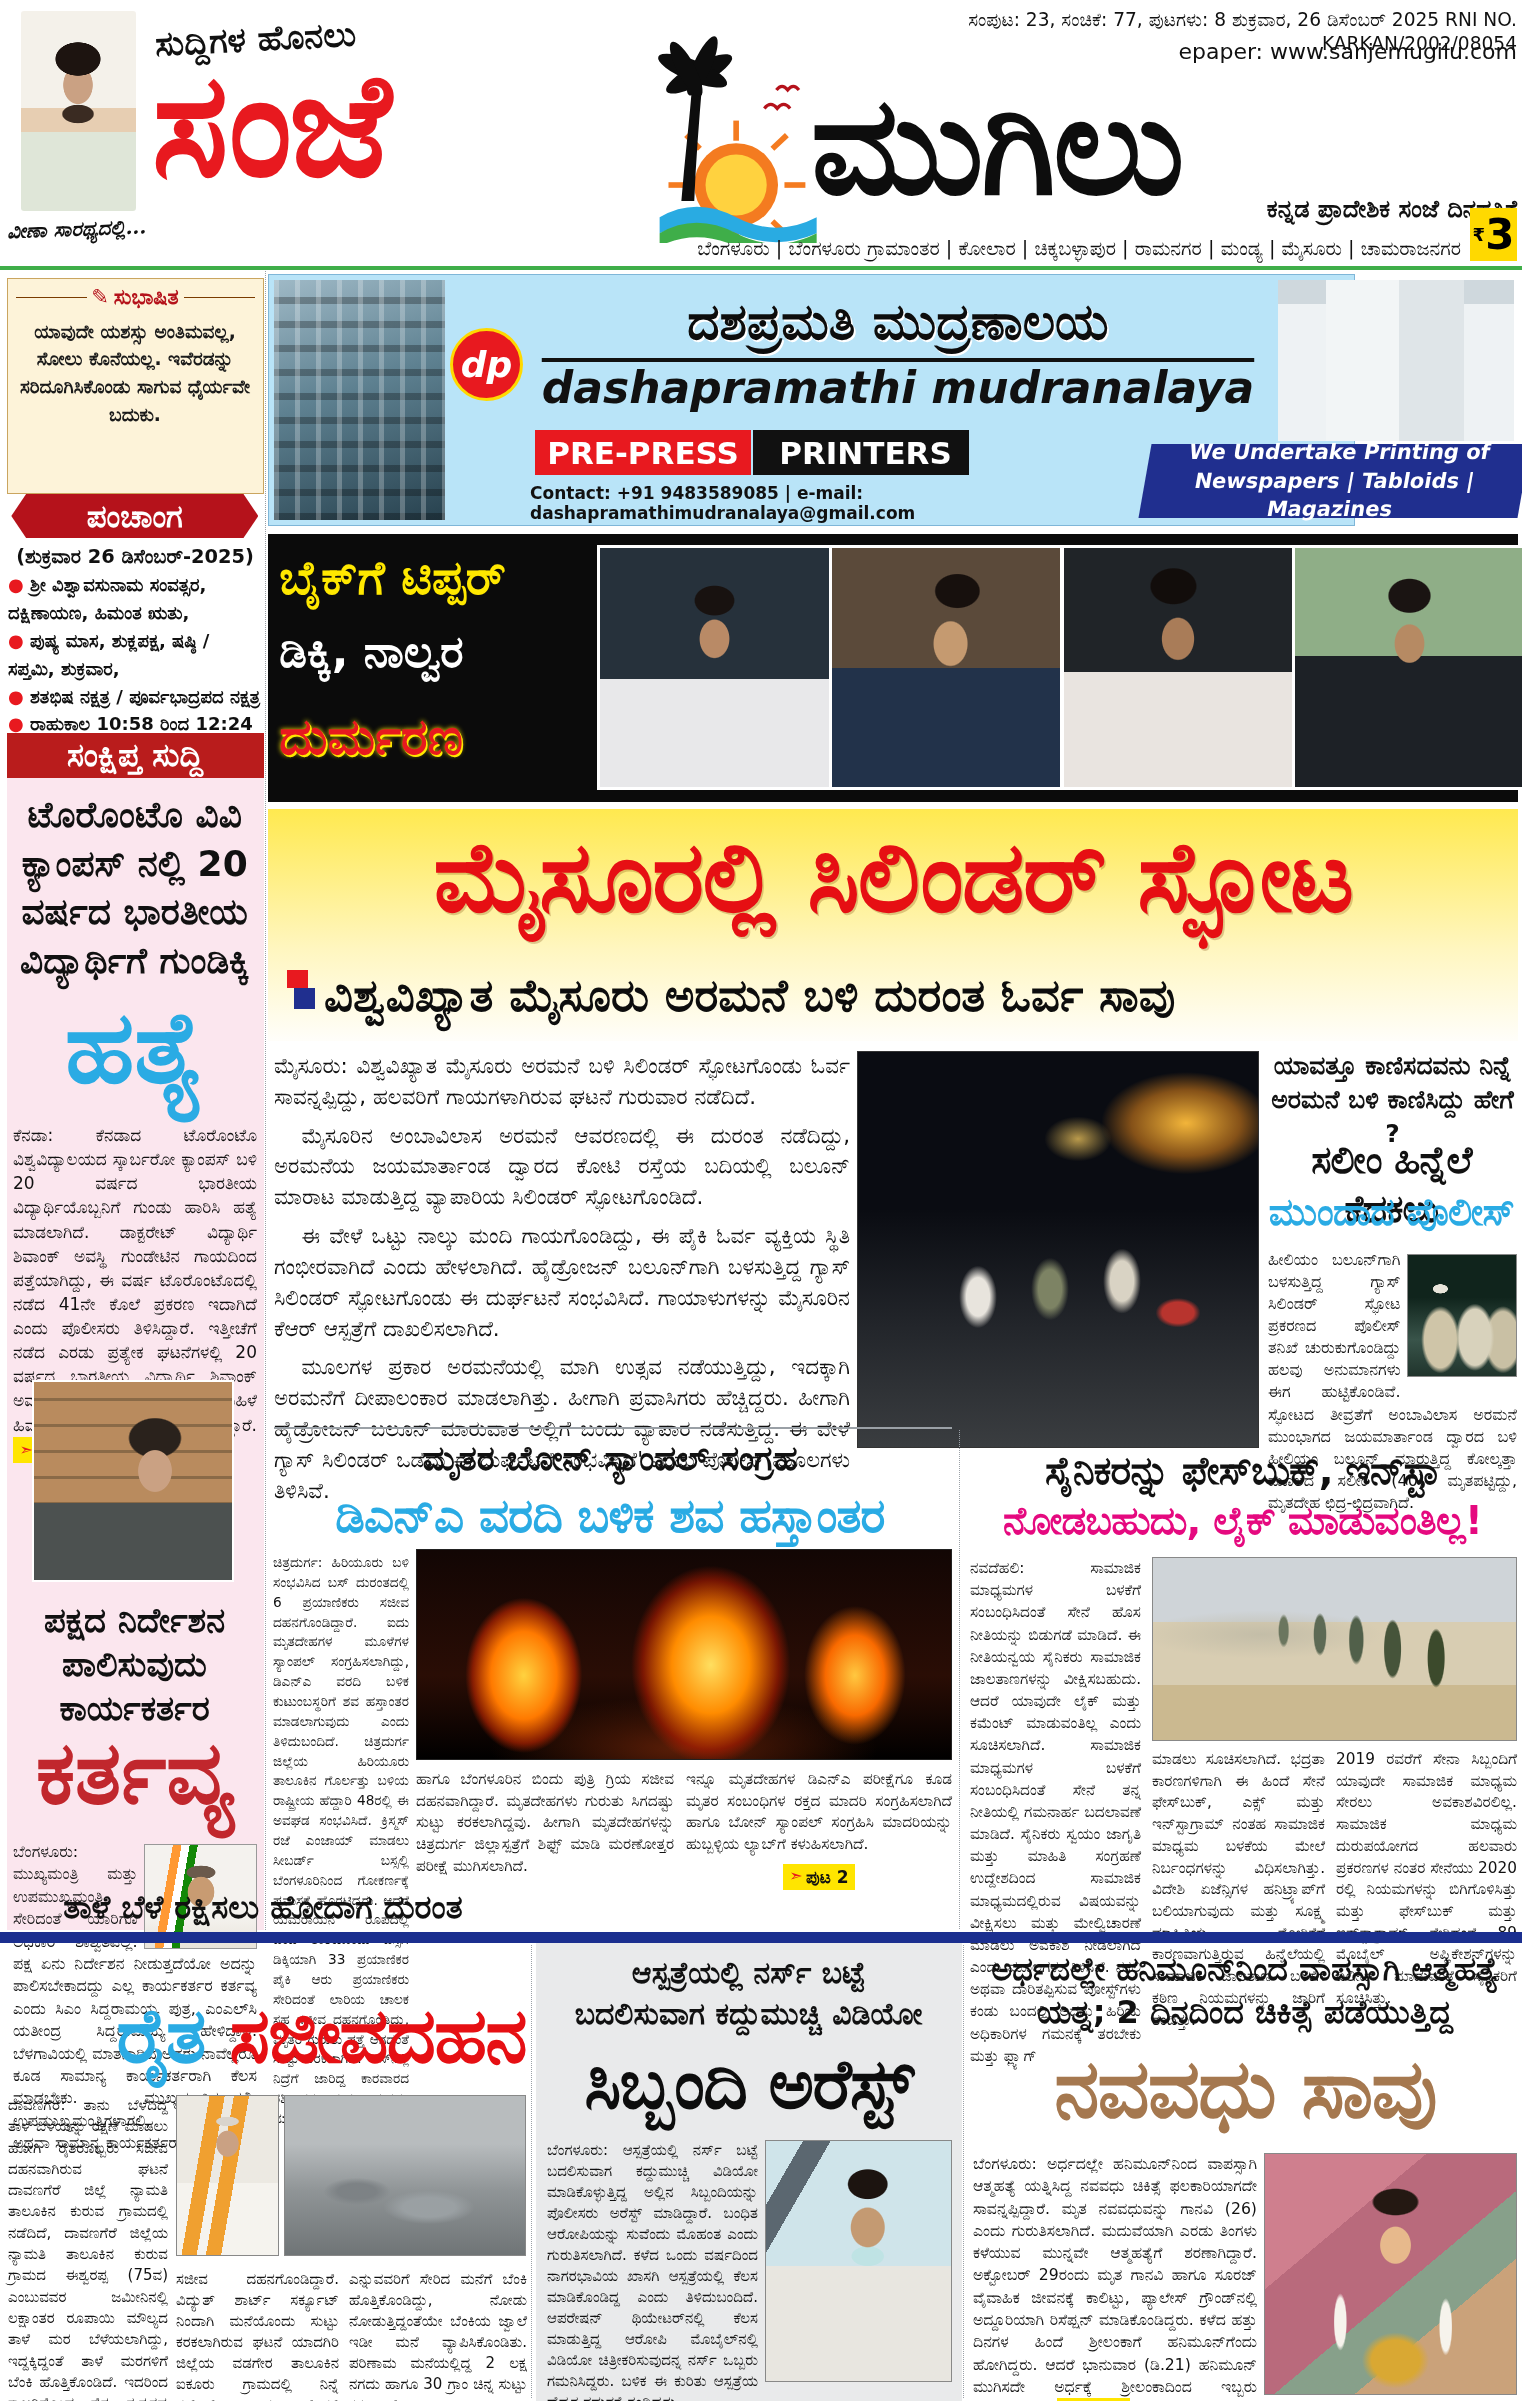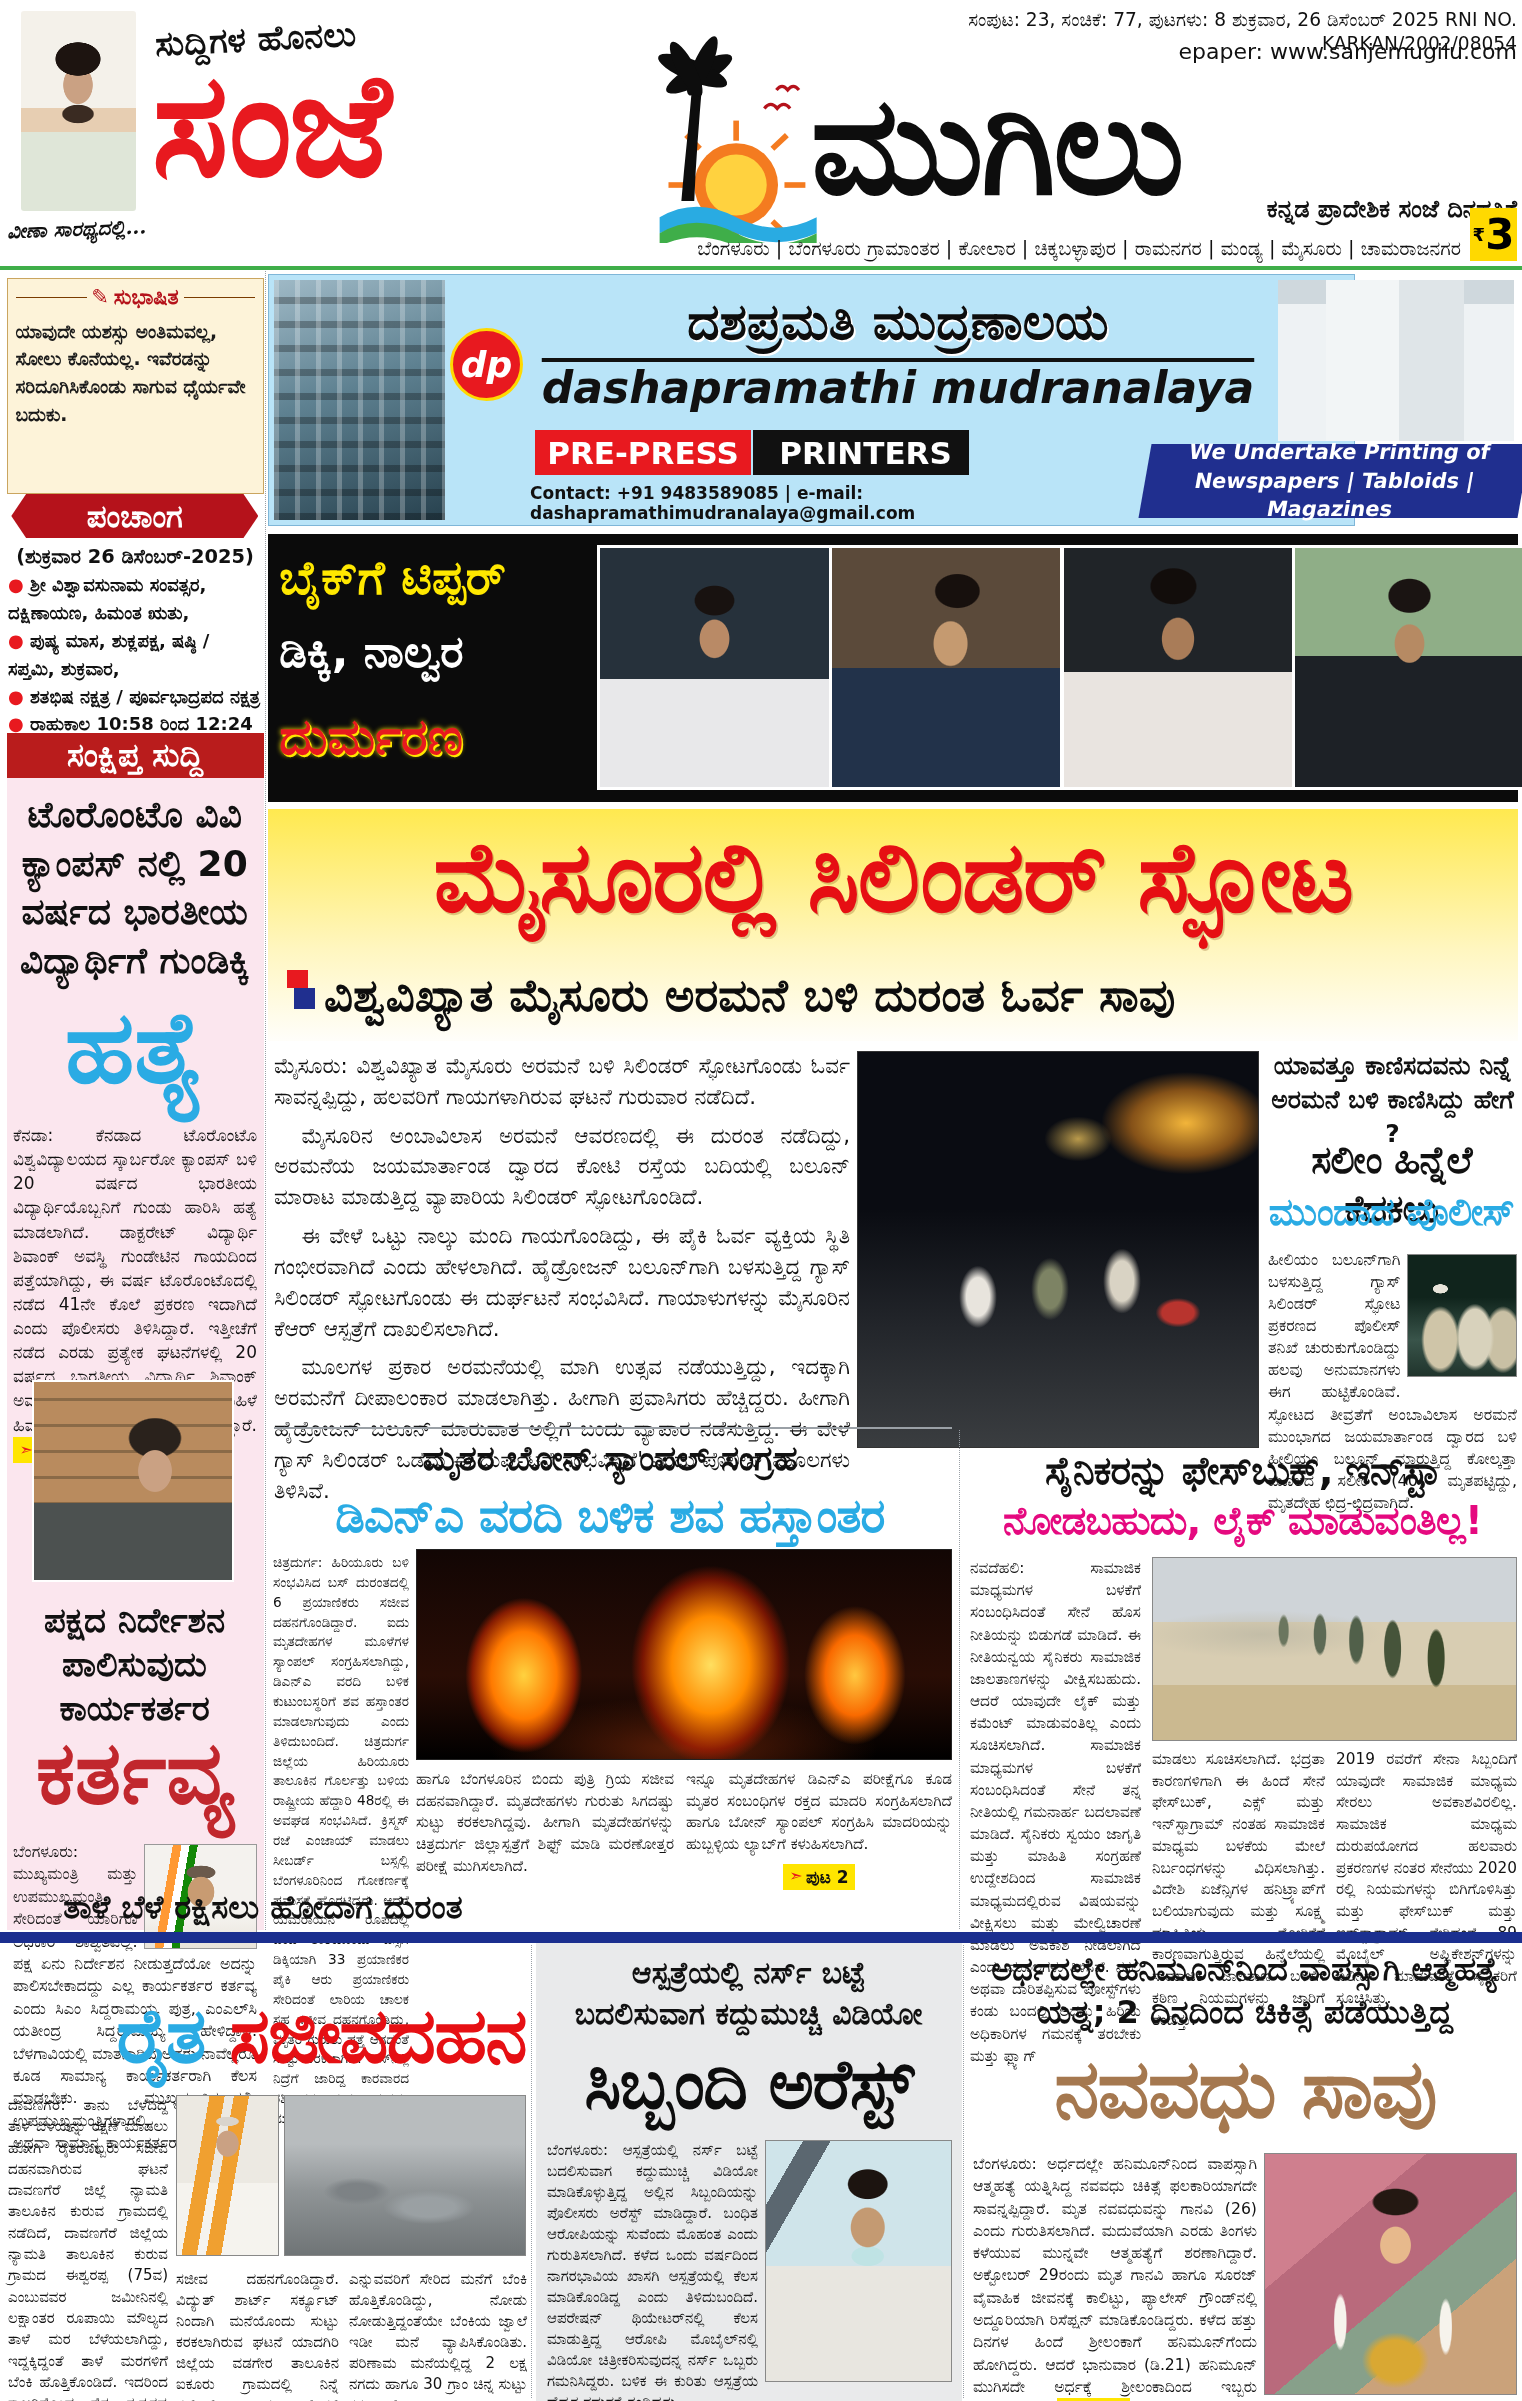--- a/index.html
+++ b/index.html
@@ -57,21 +57,21 @@
   .ad-printer{left:1009px;top:4.8px;width:236px;height:161px;
     background:
       linear-gradient(90deg,transparent 0 48px,#f2f5f6 48px 121px,#dfe5e8 121px 186px,transparent 186px),
       linear-gradient(180deg,#cfd8dd 0 24px,#eef2f4 24px 100%),
       linear-gradient(180deg,#e8edf0,#c9d2d8);}
 
   
   .subh-box{left:6.5px;top:278px;width:257px;height:216px;background:#fdf3d9;border:1.6px solid #caa55f;padding:4.8px 8px;}
   .subh-title-row{display:flex;align-items:center;gap:4.8px;color:#b5121b;font-weight:bold;font-size:21px;}
   .subh-line{flex:1;border-top:1.6px solid #7a3b00;position:relative;}
-  .subh-quote{margin-top:6.5px;font-size:18.6px;font-weight:bold;text-align:left;line-height:1.5;color:#1a1a1a;}
+  .subh-quote{margin-top:6.5px;font-size:18.6px;font-weight:bold;text-align:center;line-height:1.5;color:#1a1a1a;}
   .panch-banner{left:11.3px;top:494px;width:247px;height:44px;background:#b5121b;color:#fff;
     clip-path:polygon(0 50%,6% 0,94% 0,100% 50%,94% 100%,6% 100%);
     display:flex;align-items:center;justify-content:center;font-size:31px;font-weight:bold;}
   .panch-date{left:6.5px;top:544px;width:257px;font-size:19.4px;font-weight:bold;text-align:center;}
   .panch-items{left:8px;top:571px;width:253px;font-size:18px;font-weight:bold;line-height:1.55;}
   .panch-items .dot{color:#e8191f;}
   .brief-banner{left:6.5px;top:733px;width:257px;height:45px;background:#b91c1c;color:#fff;display:flex;
     align-items:center;justify-content:center;font-size:32px;font-weight:bold;}
   .pink-box{left:6.5px;top:778px;width:257px;height:1152px;background:#fbe6ee;}
   .brief-head{left:9.7px;top:791px;width:250px;font-size:36px;font-weight:bold;line-height:1.35;text-align:center;color:#111;}

